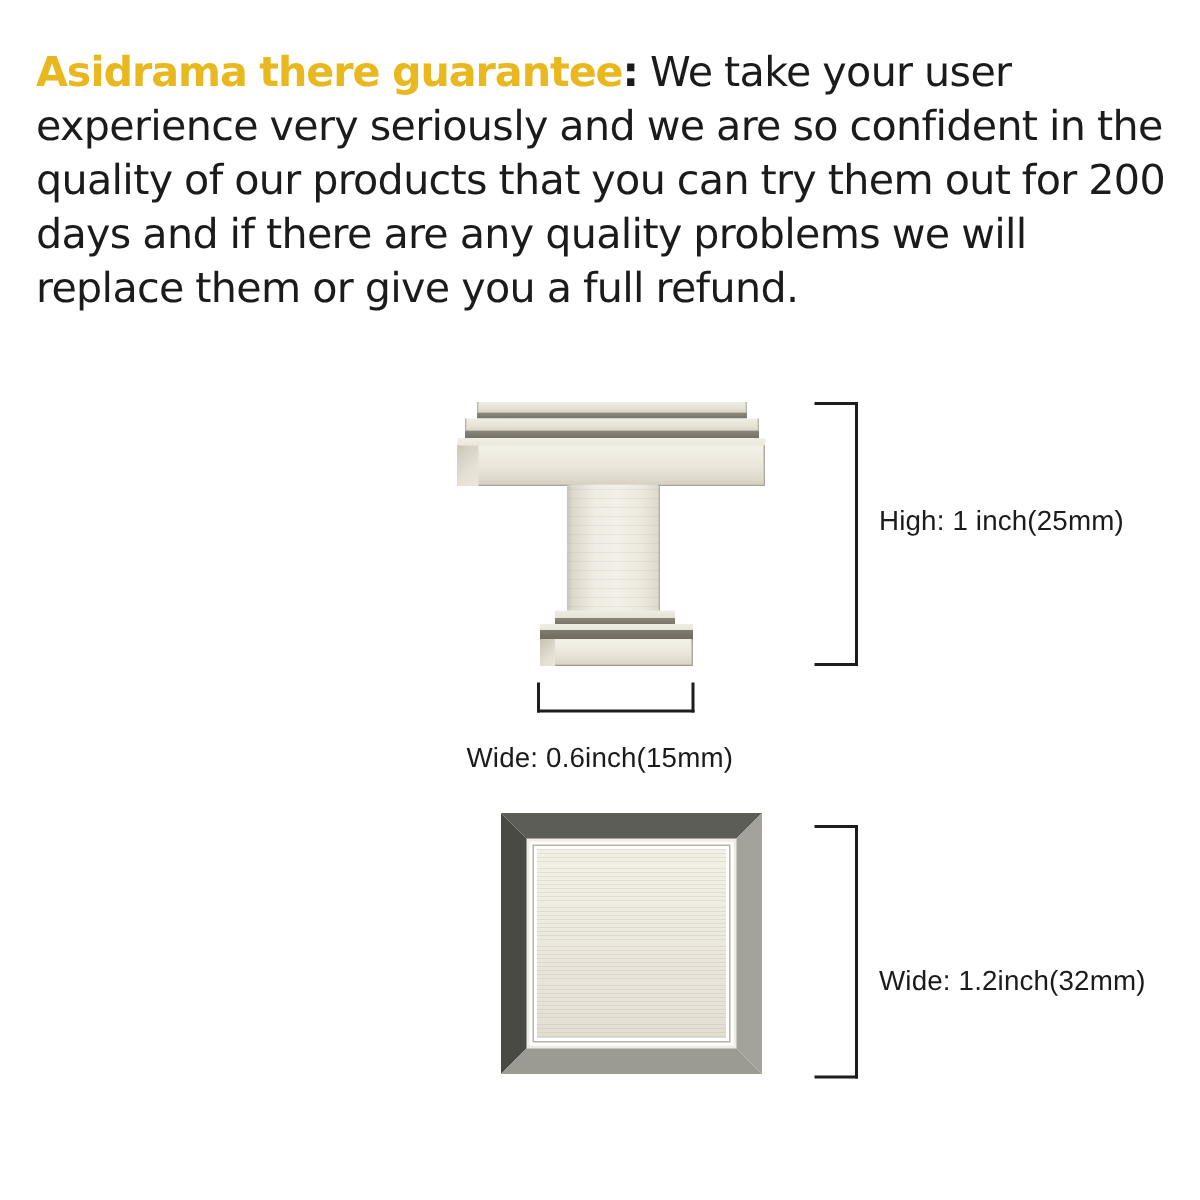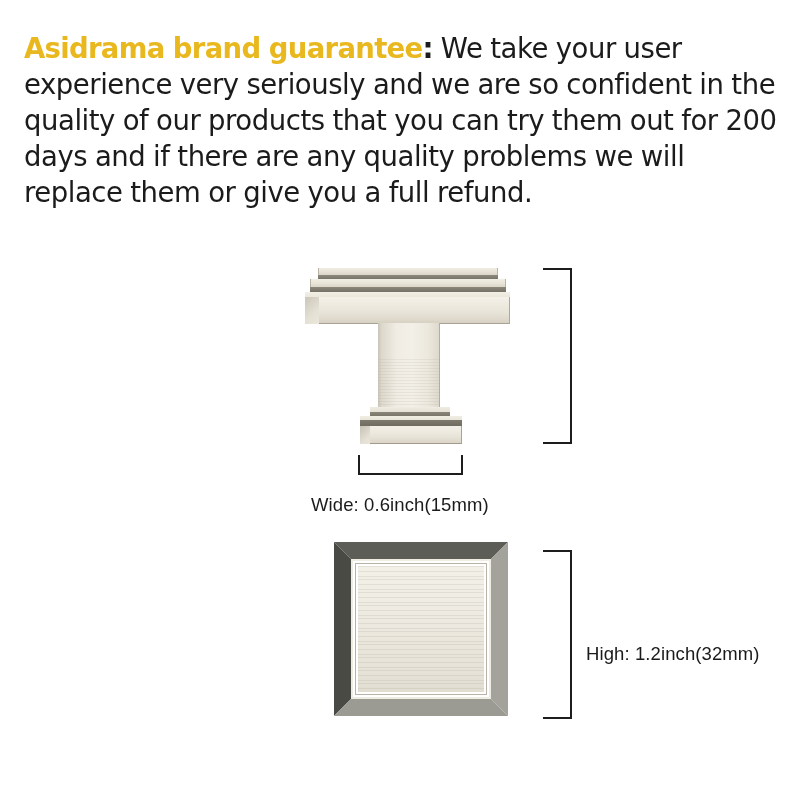--- a/index.html
+++ b/index.html
@@ -218,21 +218,21 @@
   }
   #label-height { left:586px; top:336px; }
   #label-width1 { left:311px; top:494px; }
   #label-width2 { left:586px; top:643px; }
 </style>
 </head>
 <body>
 
 <div id="page">
 
-  <div id="guarantee-block"><span id="brand-label">Asidrama brand guarantee</span><span id="brand-colon">:</span><span id="guarantee-body"> We take your user experience very seriously and we are so confident in the quality of our products that you can try them out for 200 days and if there are any quality problems we will replace them or give you a full refund.</span></div>
+  <div id="guarantee-block"><span id="brand-label">Asidrama there guarantee</span><span id="brand-colon">:</span><span id="guarantee-body"> We take your user experience very seriously and we are so confident in the quality of our products that you can try them out for 200 days and if there are any quality problems we will replace them or give you a full refund.</span></div>
 
   <div id="knob-side-view">
     <div class="prod-layer" id="tier1-top"></div>
     <div class="prod-layer" id="tier1-shadow"></div>
     <div class="prod-layer" id="tier2-top"></div>
     <div class="prod-layer" id="tier2-shadow"></div>
     <div class="prod-layer" id="tier3-top"></div>
     <div class="prod-layer" id="tier3-body"></div>
     <div class="prod-layer" id="tier3-chamfer-l"></div>
 
@@ -245,20 +245,21 @@
     <div class="prod-layer" id="base2-shadow"></div>
     <div class="prod-layer" id="base3-body"></div>
     <div class="prod-layer" id="base3-chamfer-l"></div>
   </div>
 
   <div class="bracket-v" id="bracket-height">
     <div class="bv-arm top"></div>
     <div class="bv-stem"></div>
     <div class="bv-arm bot"></div>
   </div>
+  <div class="dim-label" id="label-height">High: 1 inch(25mm)</div>
 
   <div class="bracket-u" id="bracket-width1">
     <div class="bu-tick l"></div>
     <div class="bu-base"></div>
     <div class="bu-tick r"></div>
   </div>
   <div class="dim-label" id="label-width1">Wide: 0.6inch(15mm)</div>
 
   <div id="square-knob">
     <div class="bev" id="bev-top"></div>
@@ -269,15 +270,15 @@
     <div class="bev" id="inset-line-dark"></div>
     <div class="bev" id="face"></div>
     <div class="bev" id="face-grain"></div>
   </div>
 
   <div class="bracket-v" id="bracket-width2">
     <div class="bv-arm top"></div>
     <div class="bv-stem"></div>
     <div class="bv-arm bot"></div>
   </div>
-  <div class="dim-label" id="label-width2">High: 1.2inch(32mm)</div>
+  <div class="dim-label" id="label-width2">Wide: 1.2inch(32mm)</div>
 
 </div>
 
 </body></html>

